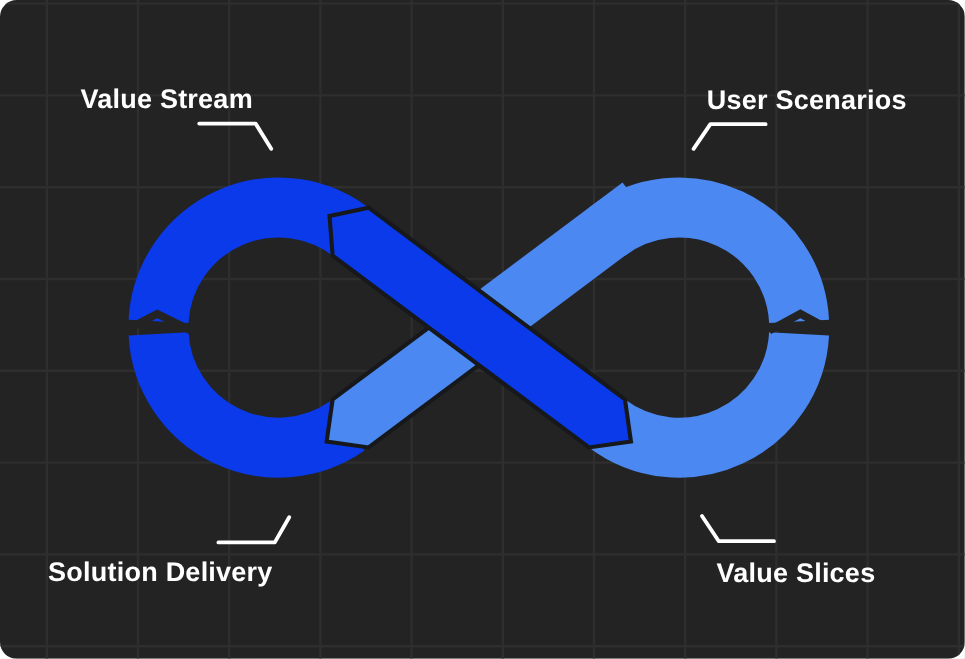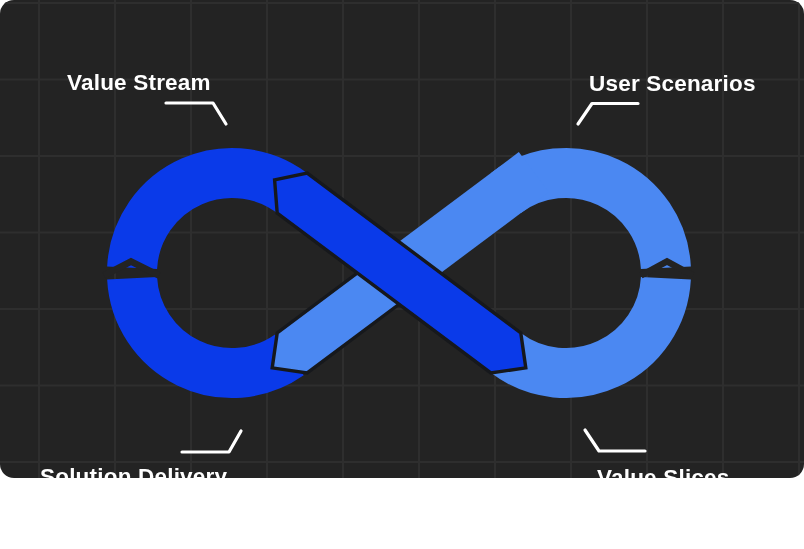--- a/index.html
+++ b/index.html
@@ -1,19 +1,19 @@
 <!DOCTYPE html>
 <html style="--card_background: #232323; --grid_line: #2e2e2e; --left_loop: #0a3ae9; --right_loop: #4b88f2; --outline: #16181c; --label_text: #ffffff; --leader_line: #ffffff;"><head>
 <meta charset="utf-8">
 <style>
   html, body { margin: 0; padding: 0; background: #ffffff; }
   .card {
     position: relative;
     width: 804px;
-    height: 478px;
+    height: 549px;
     background: var(--card_background, #232323);
     border-radius: 14px;
     overflow: hidden;
   }
   svg { display: block; }
   .gridline { stroke: var(--grid_line, #2e2e2e); stroke-width: 2; }
   .ring-left  { stroke: var(--left_loop, #0a3ae9); stroke-width: 50; fill: none; }
   .ring-right { stroke: var(--right_loop, #4b88f2); stroke-width: 50; fill: none; }
   .strip-light-fill { fill: var(--right_loop, #4b88f2); }
   .strip-dark-fill  { fill: var(--left_loop, #0a3ae9); }

